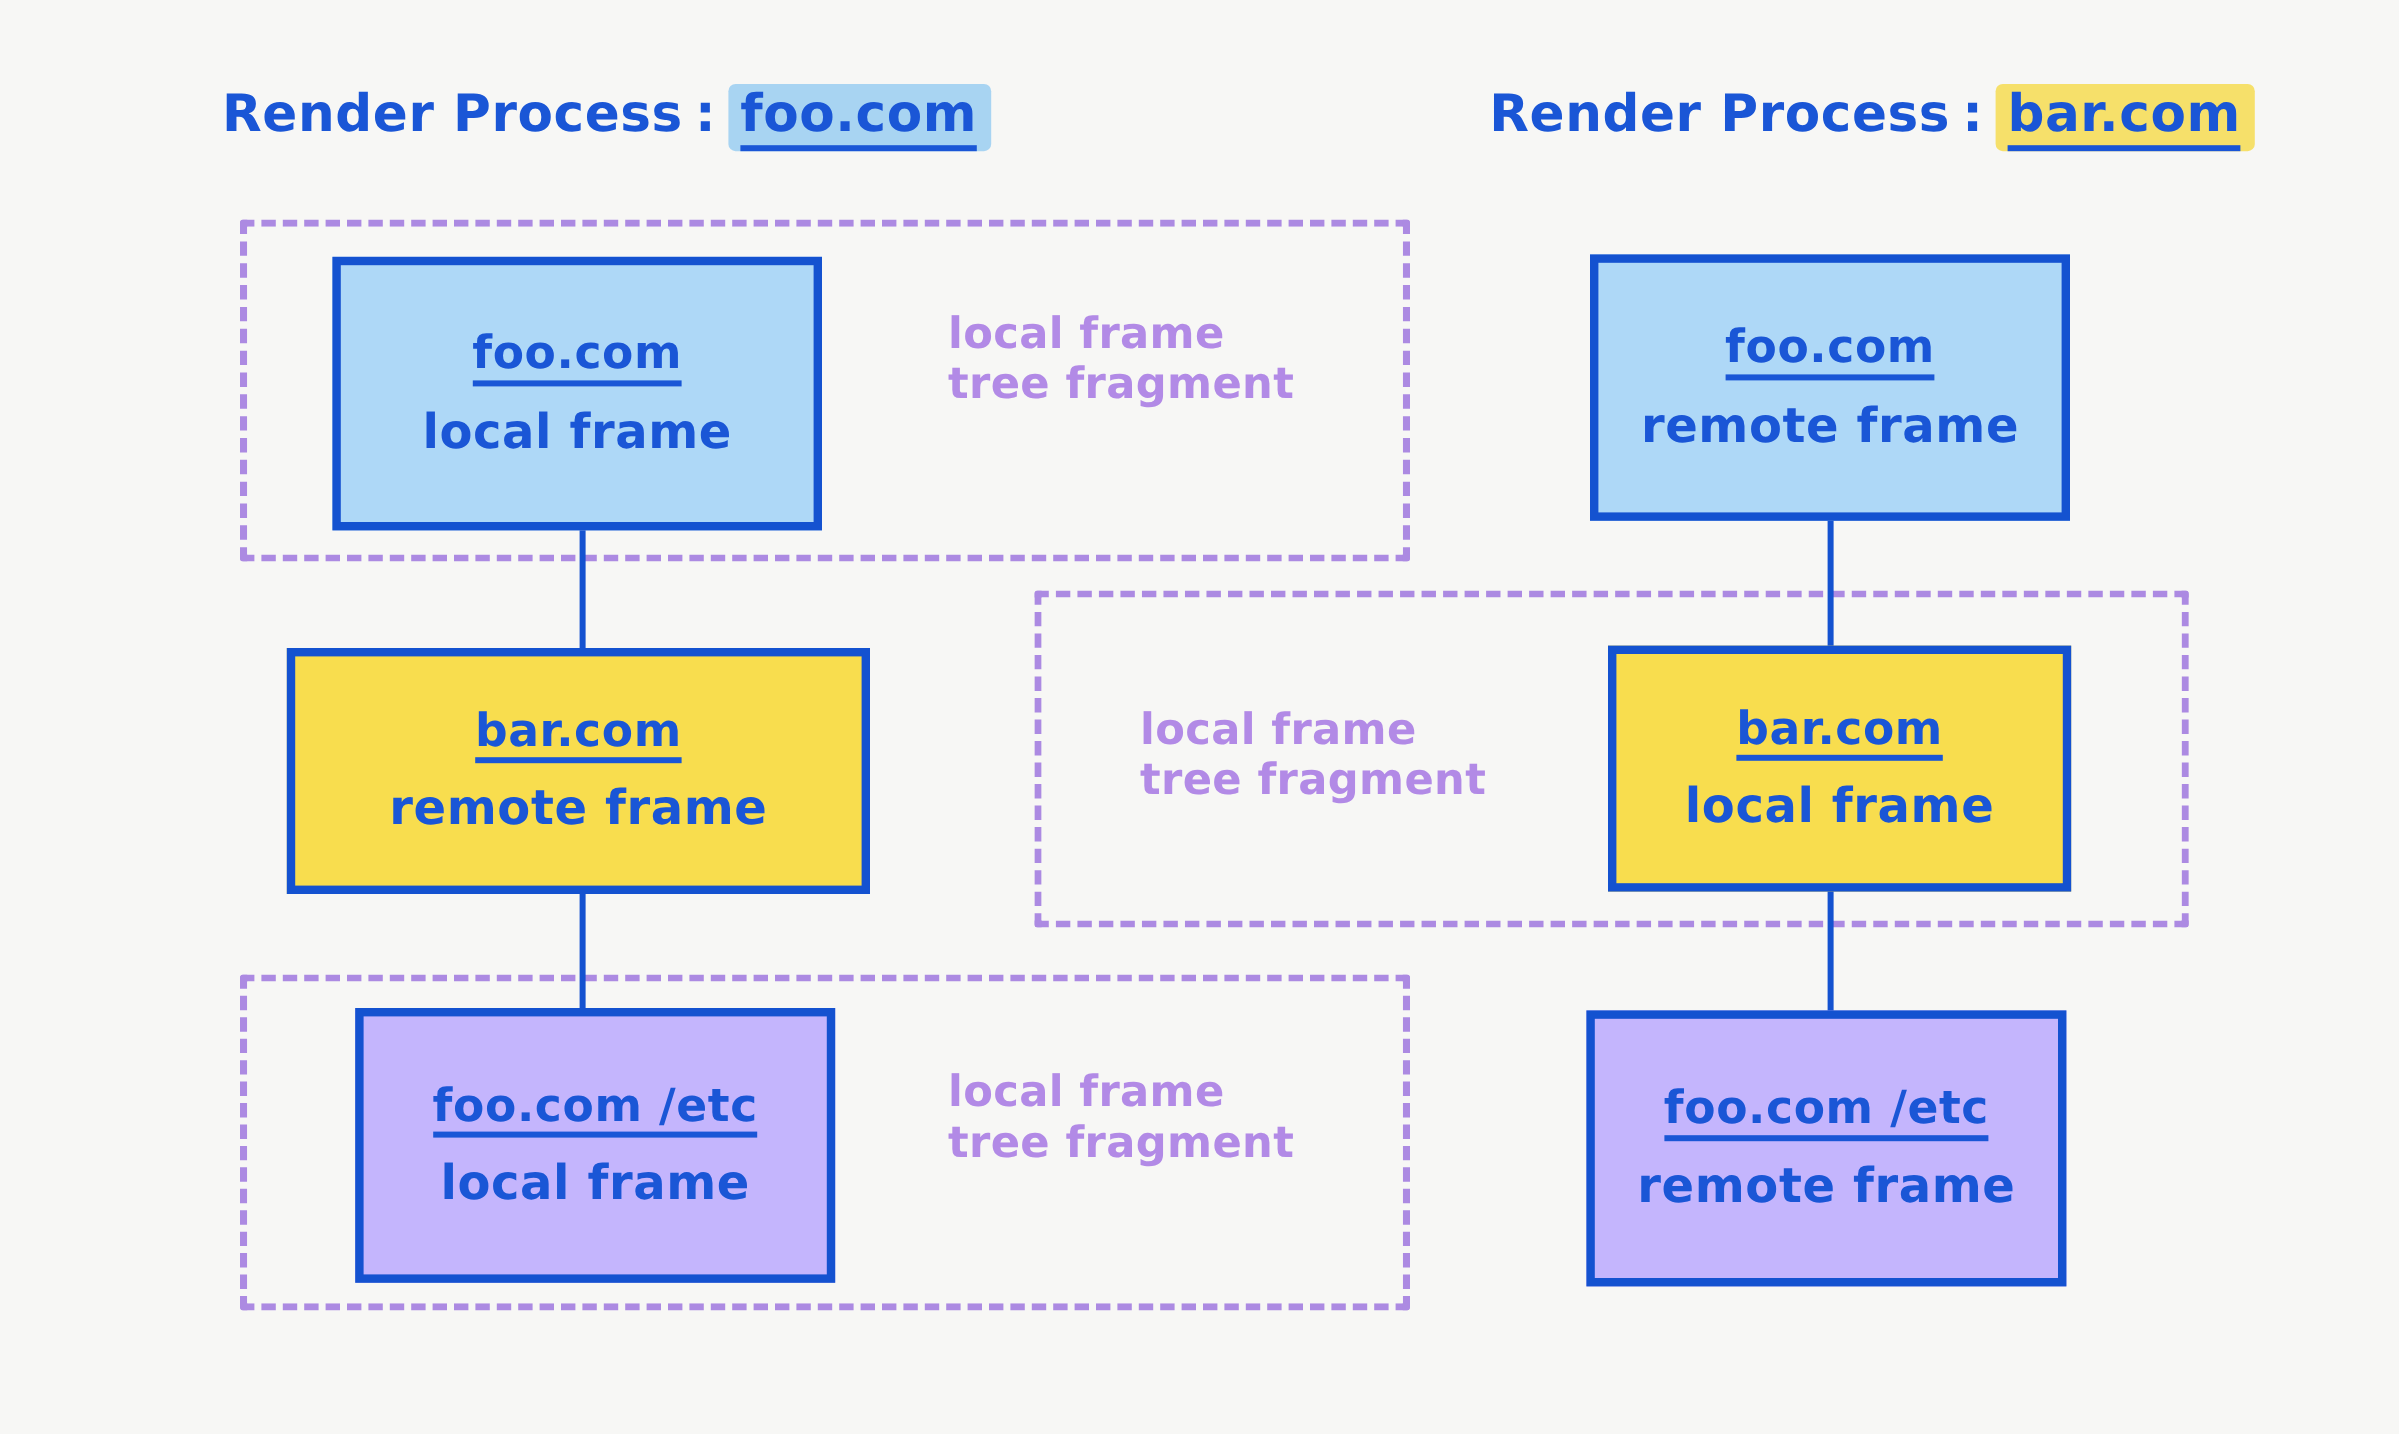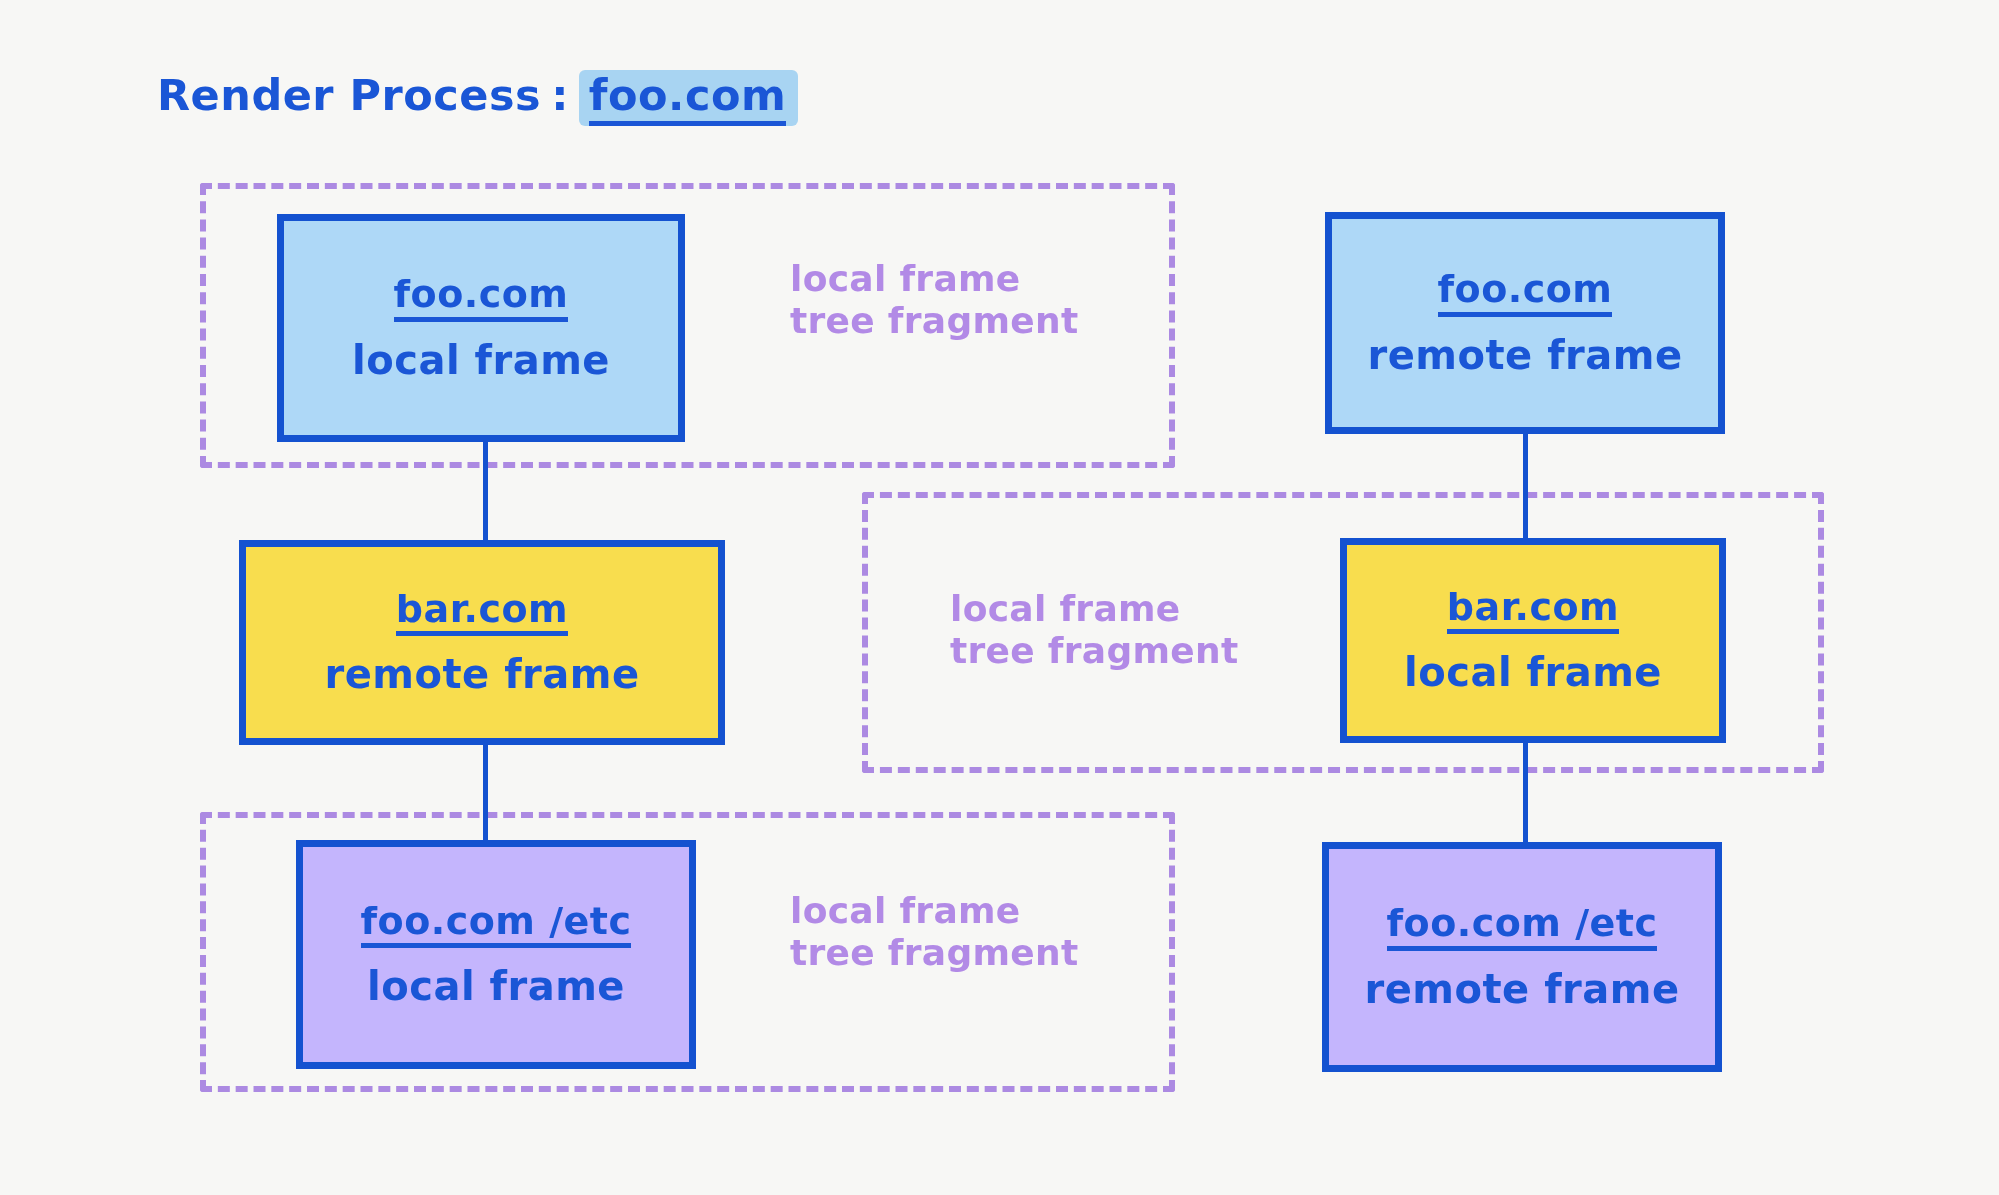--- a/index.html
+++ b/index.html
@@ -20,21 +20,21 @@
   
   .col-title {
     position: absolute;
     white-space: nowrap;
     font-family: "DejaVu Sans", sans-serif;
     font-size: 43px;
     font-weight: 700;
     color: #1a56d6;
     letter-spacing: 0.5px;
   }
-  .col-title .label { display: inline-block; }
+  .col-title .label { display: inline-block; margin-left: 28px; }
   .col-title .colon { display: inline-block; padding: 0 10px; }
   .col-title .host-wrap {
     position: relative;
     display: inline-block;
     padding: 2px 12px 4px 10px;
   }
   .col-title .host-wrap .hl {
     position: absolute;
     left: 0; right: 0;
     top: 2px; bottom: -2px;
@@ -115,20 +115,26 @@
 
 <div id="stage">
 
   <div class="col-title" style="left:157px; top:68px;">
     <span class="label">Render Process</span><span class="colon">:</span><span class="host-wrap">
       <span class="hl" style="background:#a8d4f2;"></span>
       <span class="host">foo.com</span>
     </span>
   </div>
 
+  <div class="col-title" style="left:1213px; top:68px;">
+    <span class="label">Render Process</span><span class="colon">:</span><span class="host-wrap">
+      <span class="hl" style="background:#f6e06a;"></span>
+      <span class="host">bar.com</span>
+    </span>
+  </div>
 
   <div class="fragment" style="left:200px; top:183px; width:975px; height:285px;"></div>
 
   <div class="fragment" style="left:200px; top:812px; width:975px; height:280px;"></div>
 
   <div class="fragment" style="left:862px; top:492px; width:962px; height:281px;"></div>
 
   <div class="connector" style="left:483px; top:437px; height:108px;"></div>
   <div class="connector" style="left:483px; top:740px; height:105px;"></div>
 

